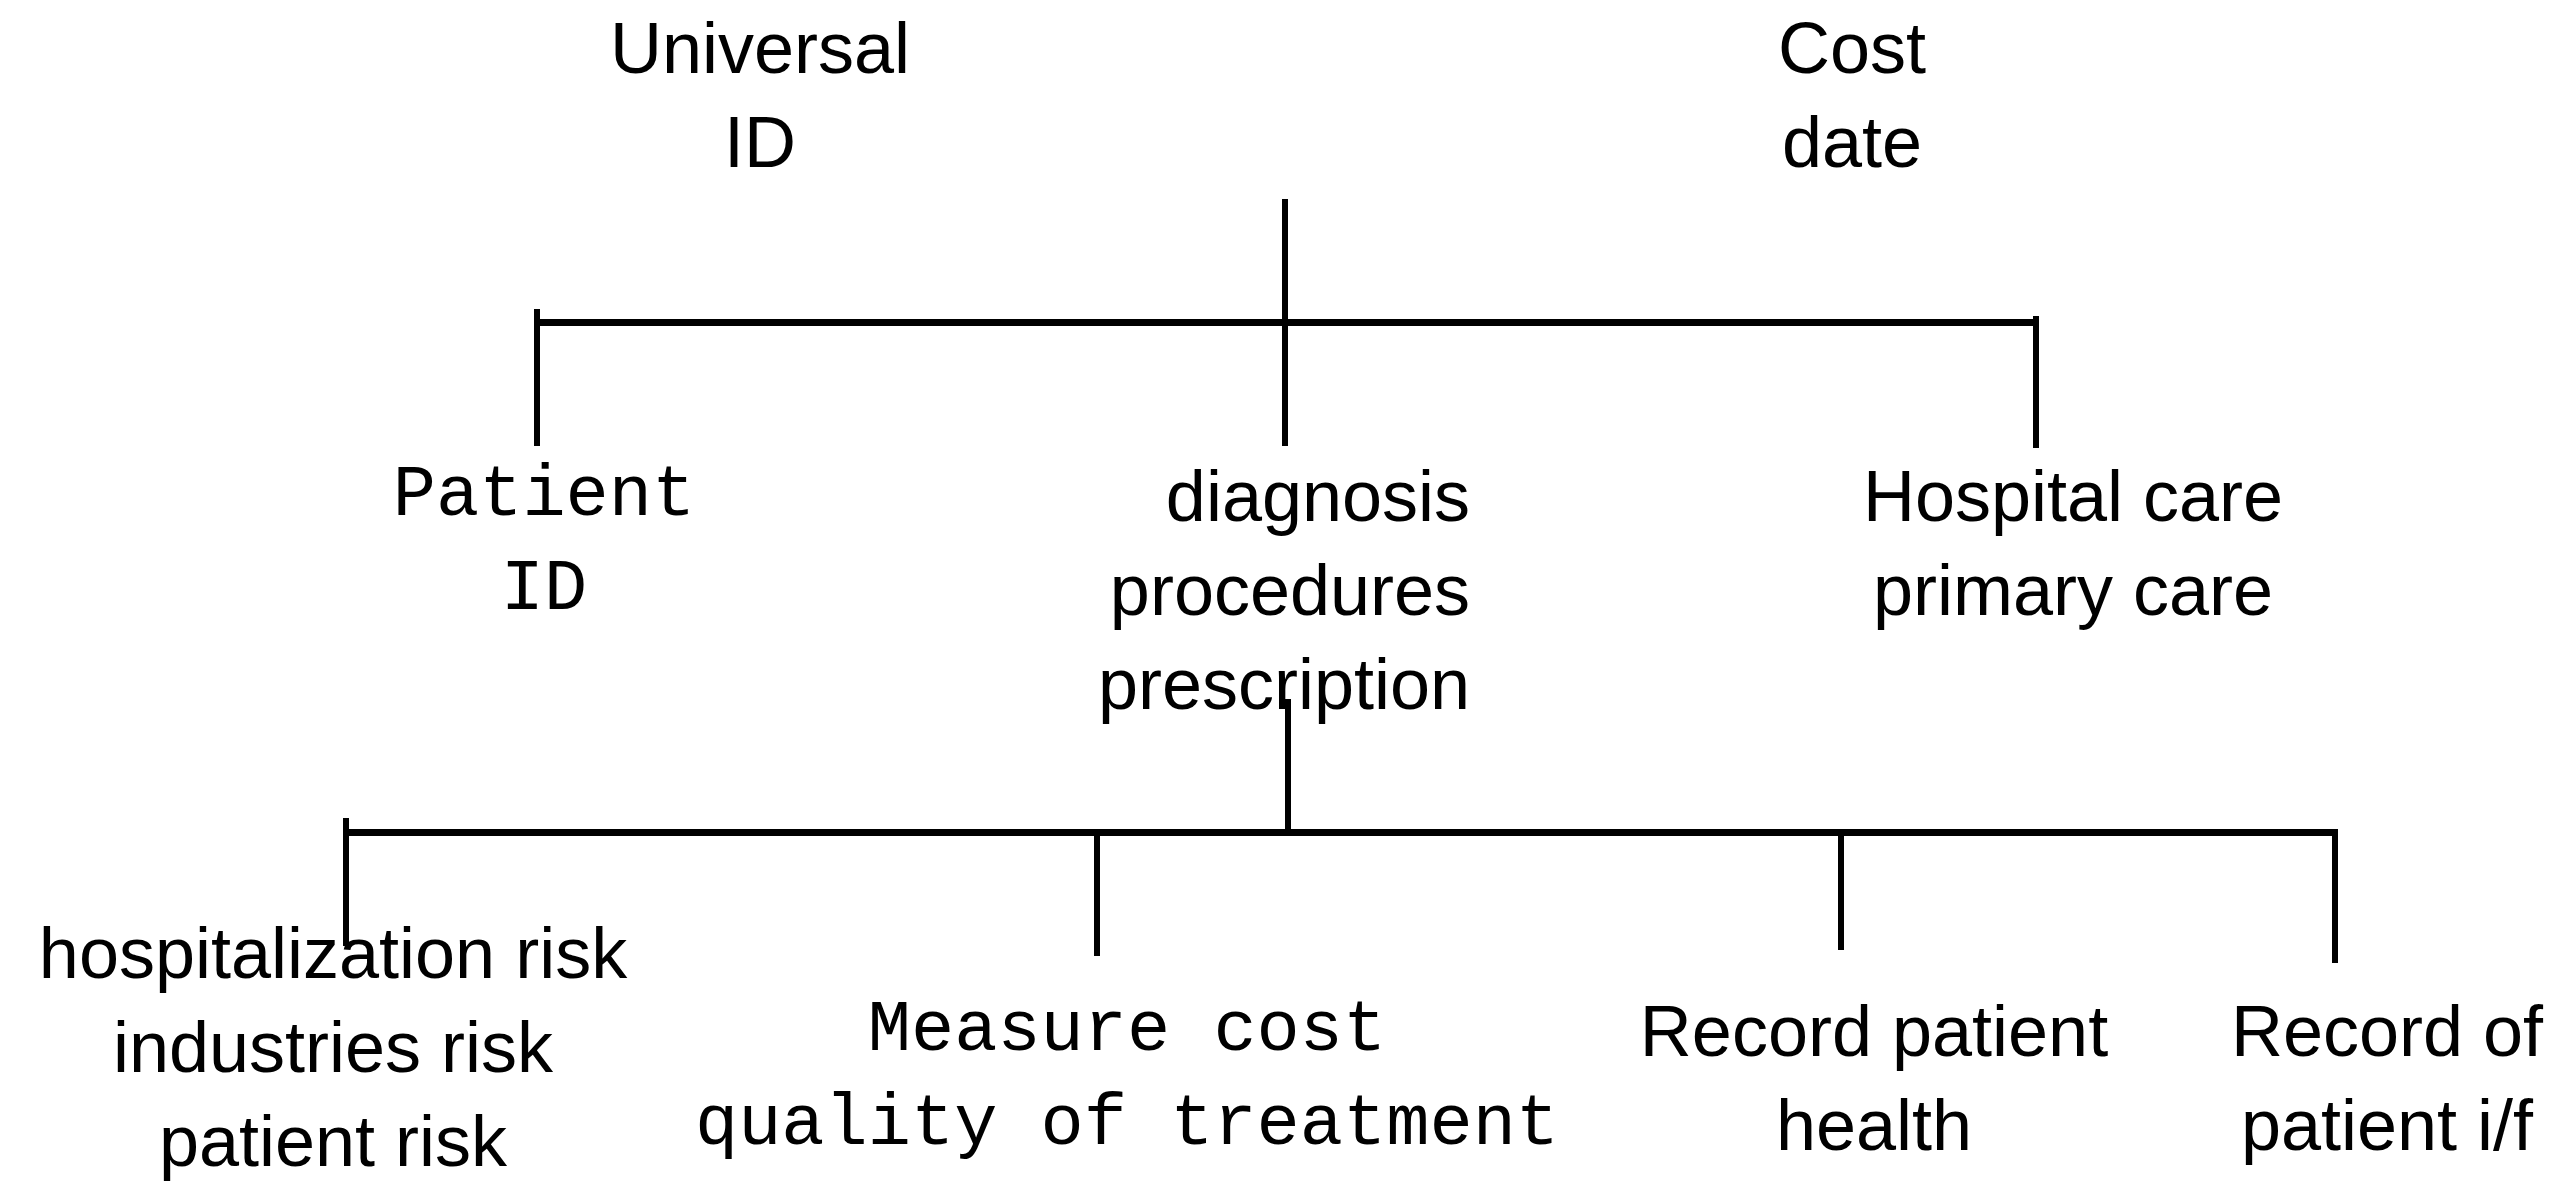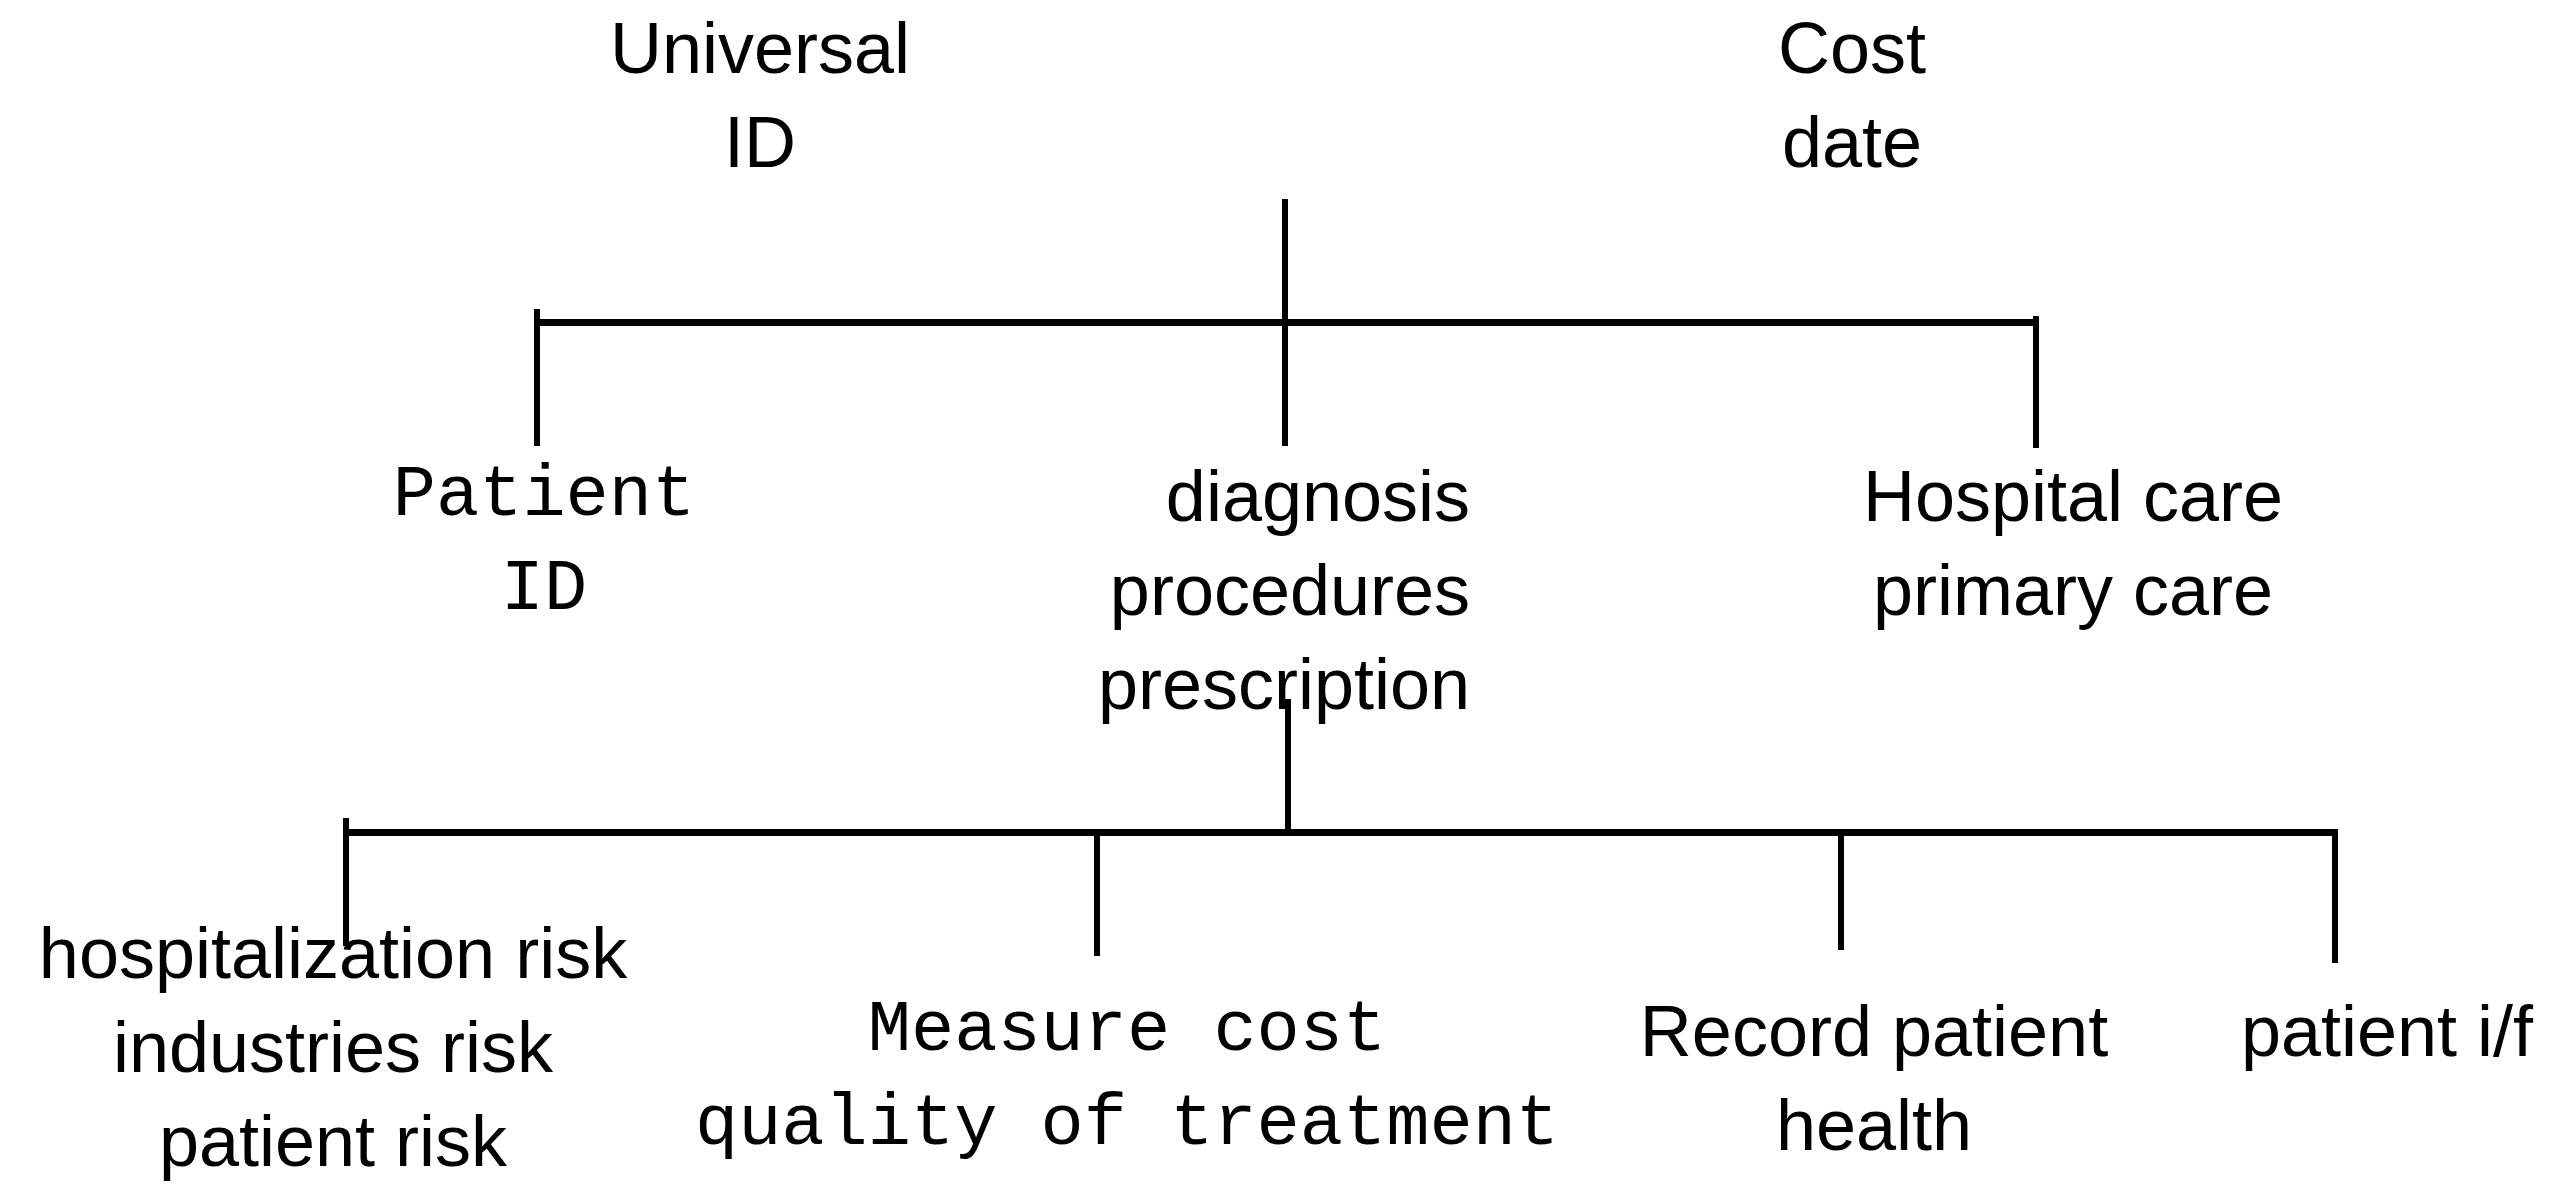--- a/index.html
+++ b/index.html
@@ -84,17 +84,18 @@
     <span>Measure cost</span>
     <span>quality of treatment</span>
   </div>
 
   <div class="node" style="left:1874px; top:984px;">
     <span>Record patient</span>
     <span>health</span>
   </div>
 
   <div class="node" style="left:2387px; top:984px;">
+    <span>Record of</span>
     <span>patient i/f</span>
   </div>
 
 </div>
 
 
 </body></html>

